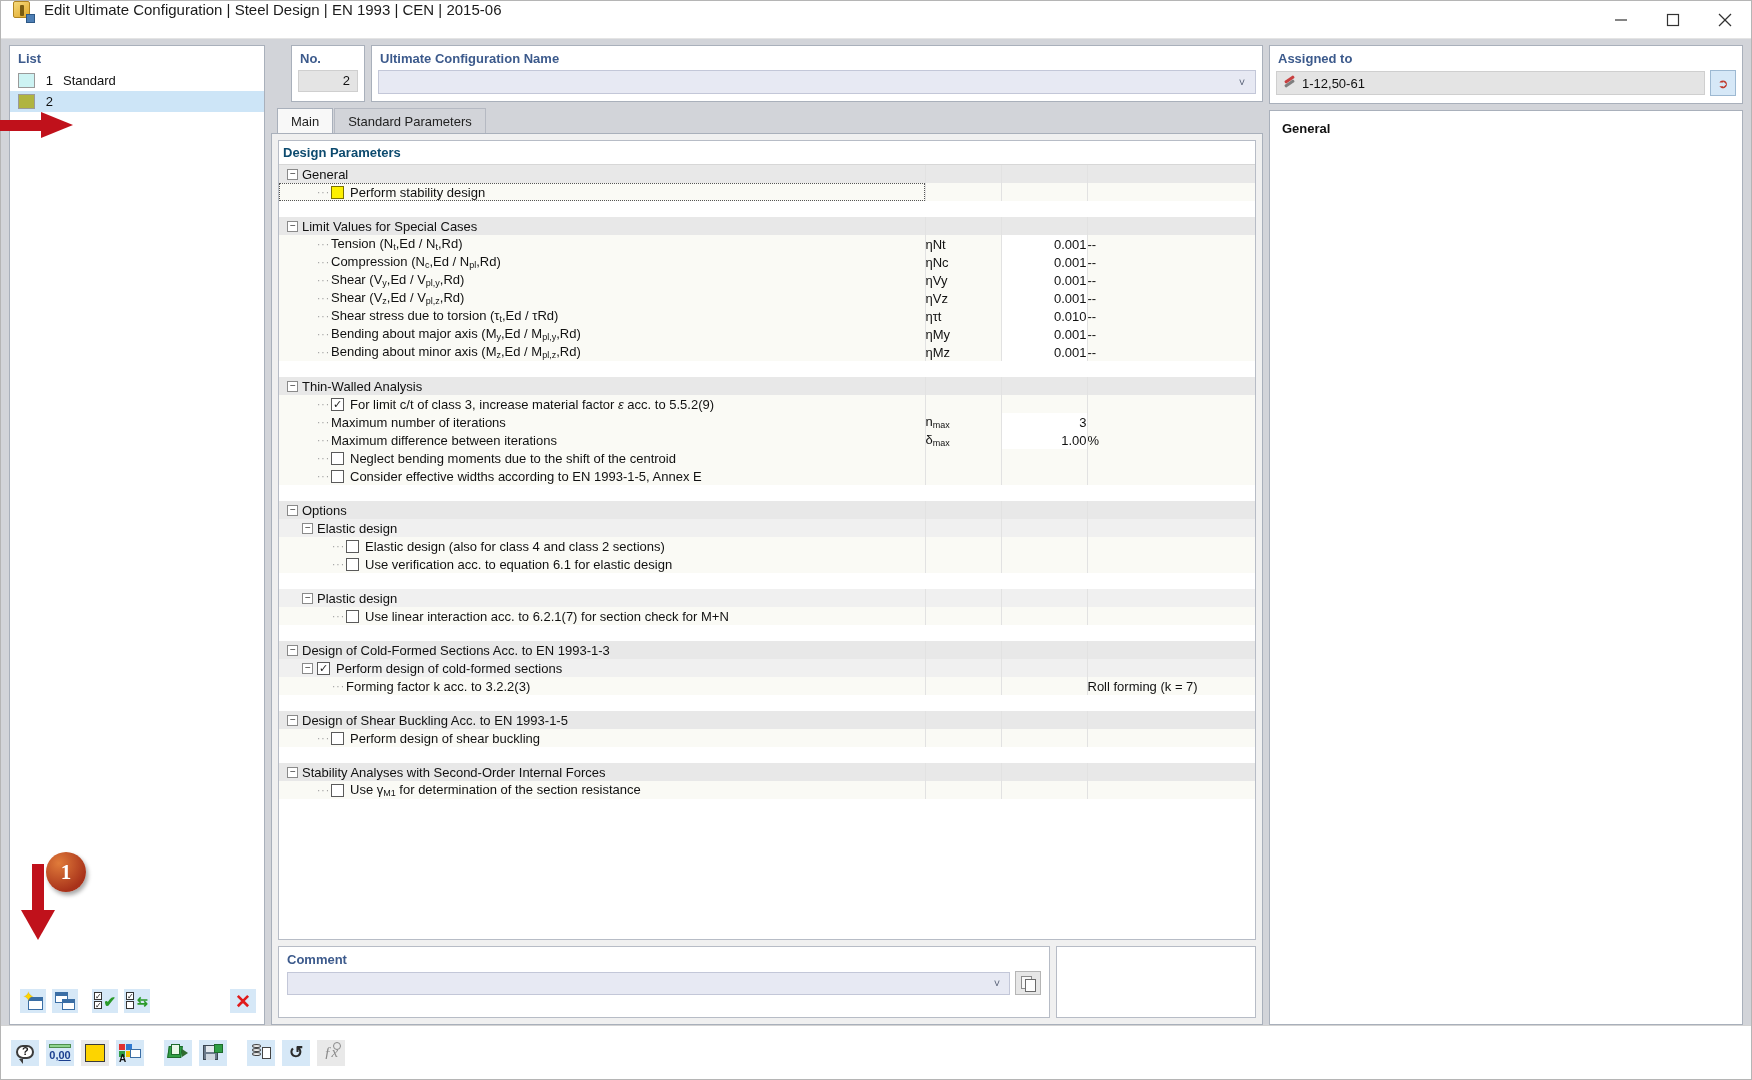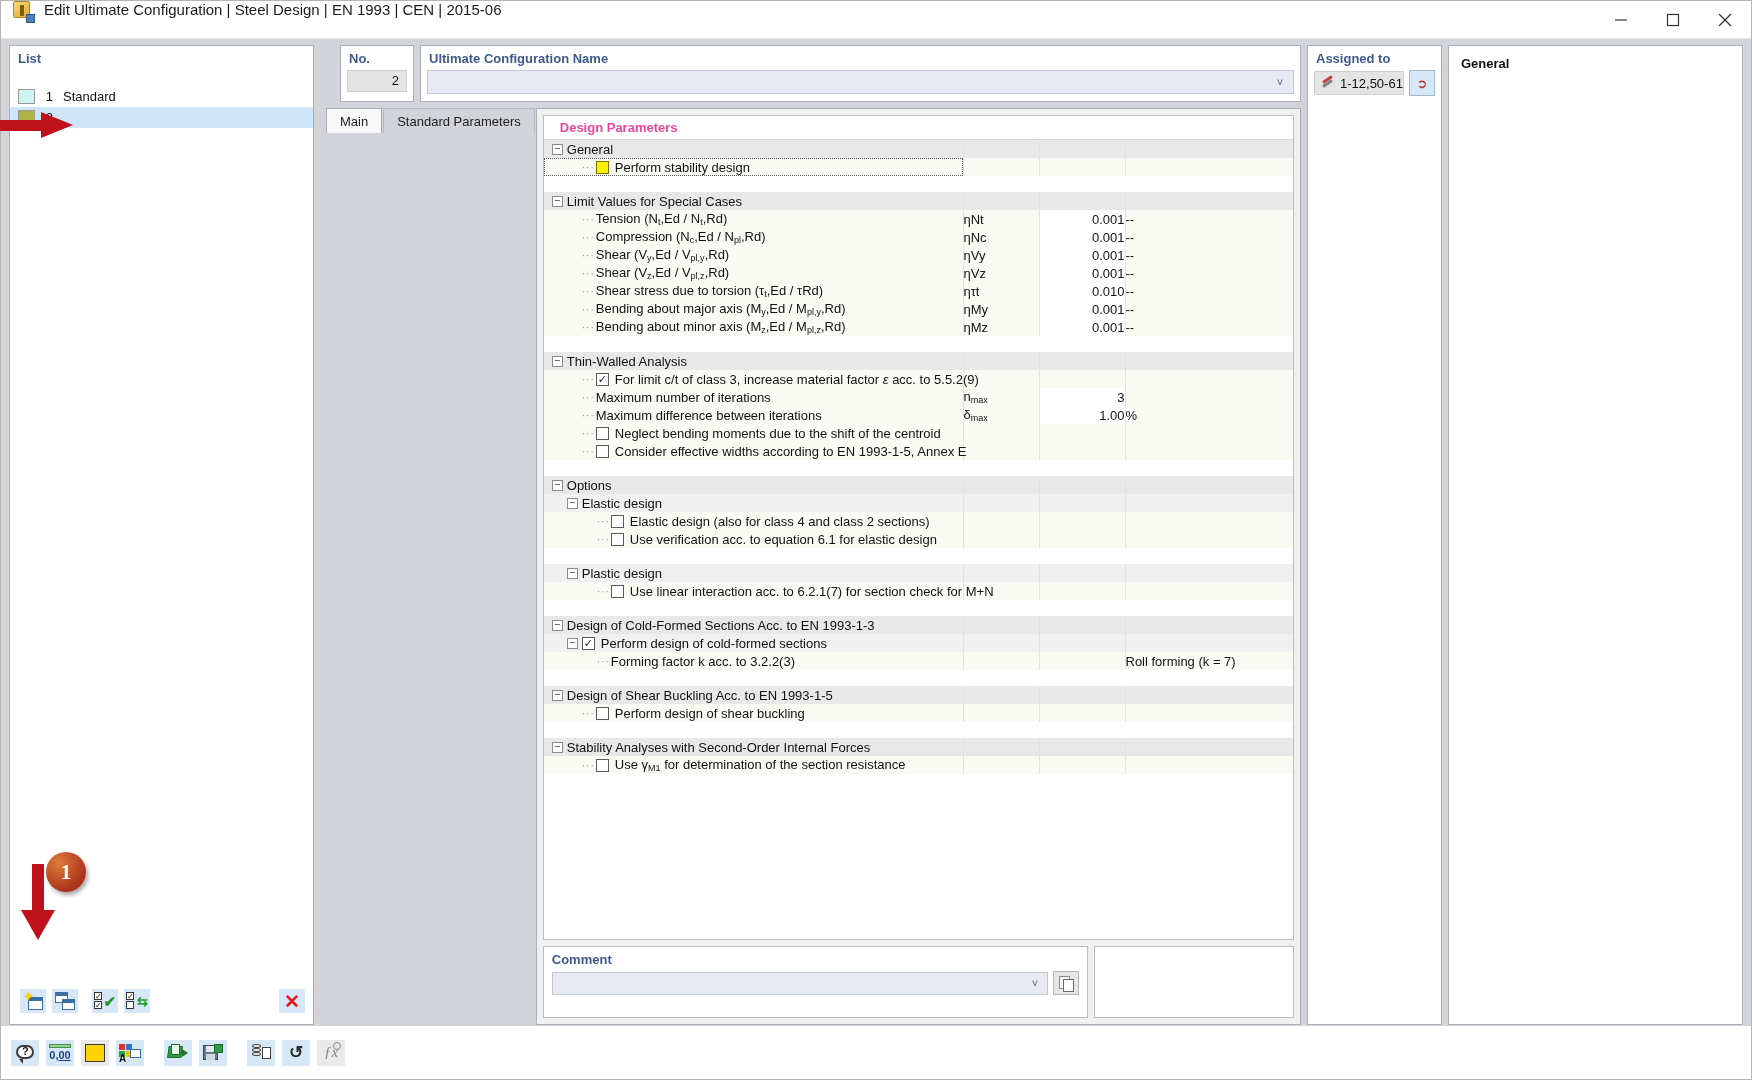--- a/index.html
+++ b/index.html
@@ -59,26 +59,25 @@
   .body-area {
     flex: 1; display: flex; flex-direction: column;
     background: #d2d4d9;
     padding: 0;
     position: relative;
   }
   .main-row { display: flex; flex: 1; min-height: 0; padding: 6px 8px 0 8px; gap: 6px; }
 
   
   .left-panel {
-    width: 305px; flex: none;
+    width: 256px; flex: none;
     background: #ffffff;
     border: 1px solid #a9b0bb;
     display: flex; flex-direction: column;
     position: relative;
-    gap: 16px;
   }
   .panel-label {
     color: #3c5a8c; font-weight: bold; font-size: 13px;
     padding: 5px 8px 4px 8px;
   }
   .list-rows { flex: 1; }
   .list-row {
     display: flex; align-items: center; height: 21px;
     font-size: 13px; padding-left: 8px;
   }
@@ -134,40 +133,40 @@
     min-width:0;
   }
   .name-box .panel-label { padding: 0 16px 4px 8px; }
   .combo {
     margin: 0 6px; height:24px; background:#e7e9f3; border:1px solid #c3c7d8;
     display:flex; align-items:center; position:relative;
   }
   .combo .val { flex:1; padding-left:7px; font-size:13px; }
   .combo .chev { width:26px; text-align:center; color:#5a6478; font-size:11px; }
 
-  .tabs-host { flex:1; display:flex; flex-direction:row; min-height:0; }
+  .tabs-host { flex:1; display:flex; flex-direction:column; min-height:0; }
   .tabstrip { display:flex; height:25px; align-items:flex-end; padding-left:6px; }
   .tab {
     height: 25px; padding: 0 13px; line-height:25px; font-size:13px;
     background:#d2d4d9; border:1px solid #b5b9c2; border-bottom:none; color:#222;
     margin-right:1px;
   }
   .tab.active { background:#f8f8f8; border-color:#a9b0bb; position:relative; z-index:2; }
 
   .tab-body {
     flex:1; min-height:0; background:#f0f0f0; border:1px solid #a9b0bb;
     display:flex; flex-direction:column; padding:6px; gap:6px;
   }
   .grid-wrap {
     flex:1; min-height:0; background:#fff; border:1px solid #b7bcc6;
     display:flex; flex-direction:column; overflow:hidden;
   }
   .grid-title {
-    color:#ec4899; font-weight:bold; font-size:13px;
-    padding:4px 0 4px 16px; background:#fff;
+    color:#0c4a6e; font-weight:bold; font-size:13px;
+    padding:4px 0 4px 4px; background:#fff;
     border-bottom:1px solid #d7d7d7;
   }
   .grid-scroll { flex:1; overflow:hidden; }
 
   table.pg { width:100%; border-collapse:collapse; table-layout:fixed; }
   table.pg td { font-size:13px; padding:0; height:18px; vertical-align:middle; }
   td.c-label { }
   td.c-sym   { width:76px; border-left:1px solid #e2e2e2; padding-left:6px; }
   td.c-val   { width:86px; border-left:1px solid #e2e2e2; text-align:right; padding-right:5px;}
   td.c-unit  { width:168px; border-left:1px solid #e2e2e2; padding-left:5px; }
@@ -213,21 +212,21 @@
   .comment-combo .chev { margin-left:auto; width:24px; text-align:center; color:#5a6478; font-size:11px; }
   .copy-btn {
     width:26px; height:24px; background:#e6e6e6; border:1px solid #b5b5b5;
     display:flex; align-items:center; justify-content:center; position:relative;
   }
   .copy-btn .p1{position:absolute;left:5px;top:4px;width:11px;height:13px;background:#f7f7f7;border:1px solid #8a8a8a;}
   .copy-btn .p2{position:absolute;left:9px;top:7px;width:11px;height:13px;background:#fdfdfd;border:1px solid #6a6a6a;}
   .comment-side { width:200px; flex:none; background:#fff; border:1px solid #b7bcc6; }
 
   
-  .right-panel { width: 436px; flex:none; display:flex; flex-direction:row; gap:6px; }
+  .right-panel { width: 474px; flex:none; display:flex; flex-direction:column; gap:6px; }
   .assigned-box { background:#fff; border:1px solid #a9b0bb; padding:5px 0 7px 0; }
   .assigned-box .panel-label { padding:0 8px 4px 8px; }
   .assigned-row { display:flex; align-items:center; margin:0 6px; gap:5px; }
   .assigned-field {
     flex:1; height:24px; background:#e4e4e4; border:1px solid #cfcfcf;
     display:flex; align-items:center; padding-left:6px; gap:5px; font-size:13px;
   }
   .mini-icon { width:14px; height:14px; position:relative; flex:none; }
   .mini-icon .bar{position:absolute;left:1px;top:2px;width:11px;height:3px;background:#c84040;transform:rotate(-35deg);border-radius:1px;}
   .mini-icon .bar2{position:absolute;left:1px;top:6px;width:11px;height:3px;background:#7f7f7f;transform:rotate(-35deg);border-radius:1px;}

